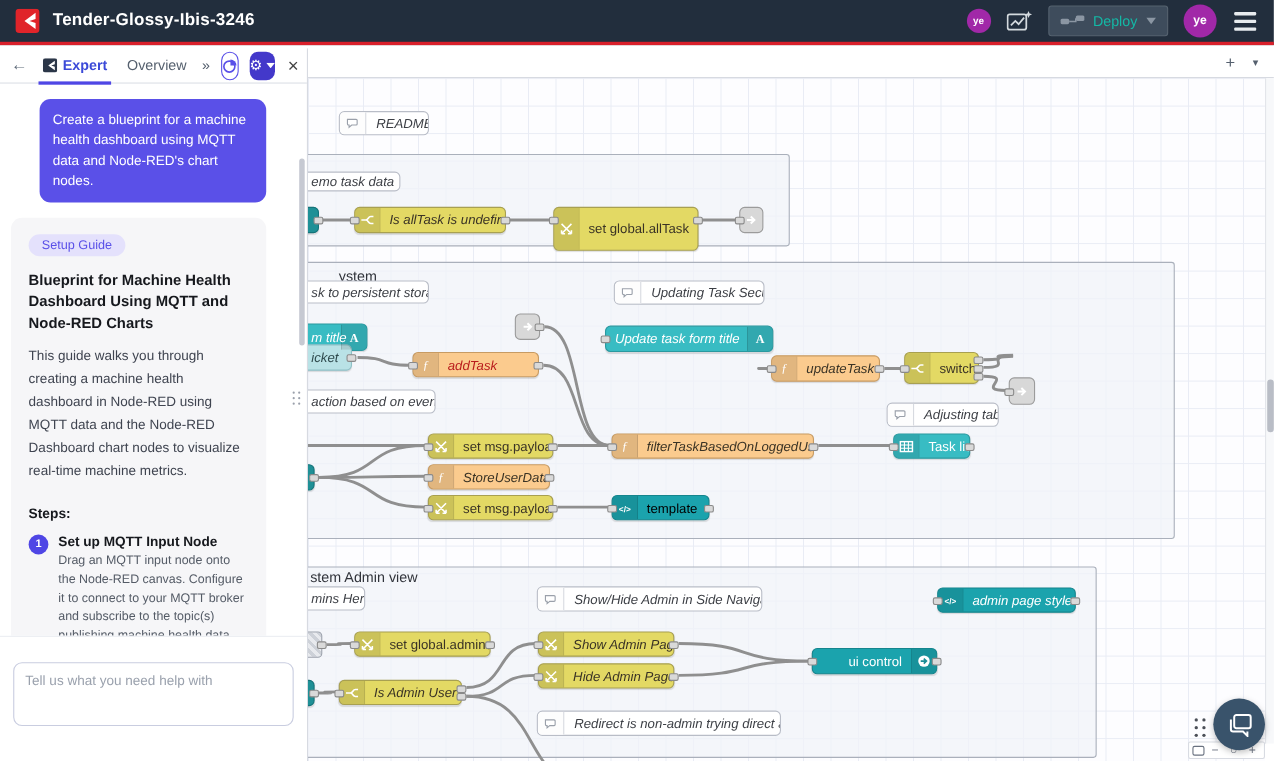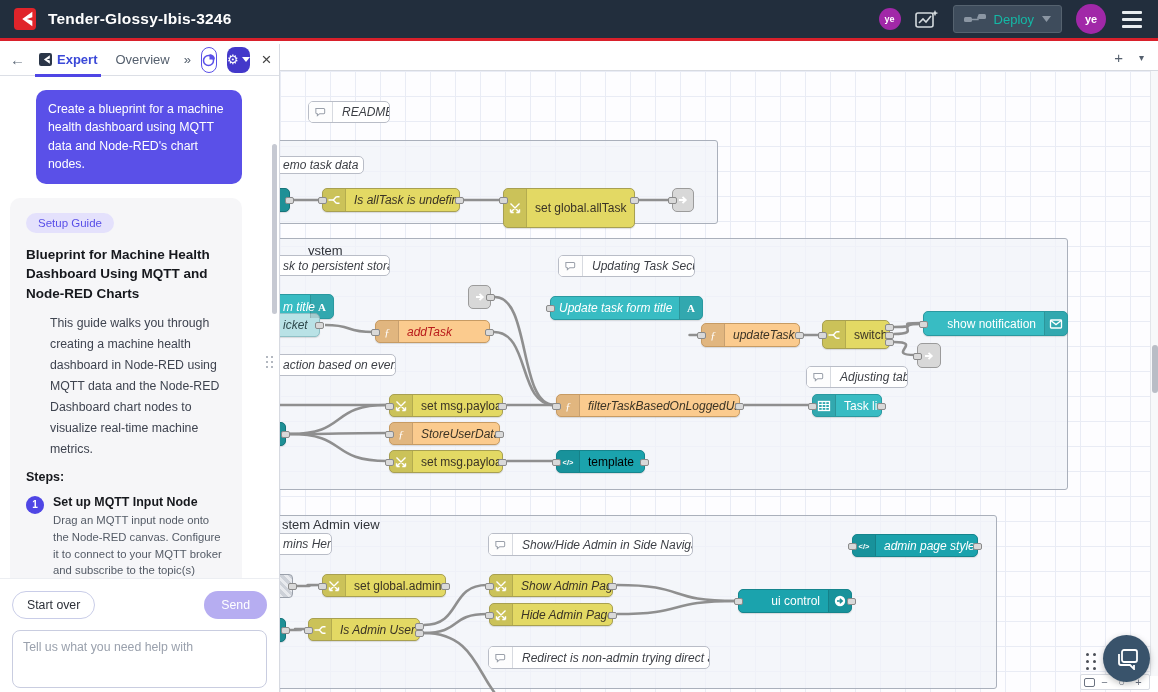--- a/index.html
+++ b/index.html
@@ -28,22 +28,22 @@
   .more-chevrons { color:#55606e; font-size:13px; cursor:pointer; }
   .icon-btn-outline { width:30px; height:26px; border:1px solid #5a50e8; border-radius:8px; display:flex; align-items:center; justify-content:center; cursor:pointer; background:#fff; }
   .icon-btn-solid { width:42px; height:26px; border:none; border-radius:8px; background:#4338ca; color:#fff; display:flex; align-items:center; justify-content:center; gap:3px; cursor:pointer; font-size:13px; }
   .close-x { color:#444; font-size:17px; cursor:pointer; margin-left:2px; }
 
   .chat-scroll { flex:1 1 auto; overflow:hidden; position:relative; padding:14px 10px 0 10px; }
   .user-bubble { margin-left:26px; width:206px; background:#5a50e8; color:#fff; border-radius:10px; padding:10px 12px; font-size:12.3px; line-height:1.5; }
   .guide-card { margin-top:14px; width:232px; background:#f6f6f8; border-radius:10px; padding:15px 16px; }
   .badge { display:inline-block; background:#e4e1fc; color:#5a50e8; font-size:11.5px; padding:4px 12px; border-radius:999px; }
   .guide-title { margin-top:12px; font-size:13.5px; font-weight:bold; color:#16181d; line-height:1.45; }
-  .guide-intro { margin-top:10px; font-size:12.3px; color:#3f4450; line-height:1.7;margin-left:24px; }
-  .steps-label { margin-top:10px; font-size:12.5px; font-weight:bold; color:#16181d; }
+  .guide-intro { margin-top:10px; font-size:12.3px; color:#3f4450; line-height:1.7; }
+  .steps-label { margin-top:21px; font-size:12.5px; font-weight:bold; color:#16181d; }
   .step { margin-top:11px; display:flex; gap:9px; }
   .step-num { flex:none; width:18px; height:18px; border-radius:50%; background:#4f46e5; color:#fff; font-size:10px; font-weight:bold; display:flex; align-items:center; justify-content:center; margin-top:1px; }
   .step-title { font-size:12.4px; font-weight:bold; color:#16181d; }
   .step-desc { margin-top:3px; font-size:11.3px; color:#545b66; line-height:1.5; }
 
   .chat-footer { flex:none; height:114px; border-top:1px solid #eceef2; padding:12px; position:relative; background:#fff; }
   .footer-row { display:flex; justify-content:space-between; align-items:center; }
   .start-over-btn { border:1px solid #c9cde8; background:#fff; color:#2c3038; border-radius:999px; padding:6px 14px; font-size:12.3px; cursor:pointer; }
   .send-btn { border:none; background:#b6adf1; color:#fff; border-radius:999px; padding:7px 17px; font-size:12.3px; cursor:pointer; }
   .chat-input { margin-top:11px; width:100%; height:58px; border:1px solid #c9cde0; border-radius:8px; resize:none; font-family:"Liberation Sans",sans-serif; font-size:12.3px; padding:9px 10px; color:#333; outline:none; }
@@ -165,24 +165,20 @@
             <div>
               <div class="step-title">Set up MQTT Input Node</div>
               <div class="step-desc">Drag an MQTT input node onto the Node-RED canvas. Configure it to connect to your MQTT broker and subscribe to the topic(s) publishing machine health data (e.g., temperature, vibration, status).</div>
             </div>
           </div>
         </div>
     </div>
   </div>
 
   <div class="chat-footer">
-    <div class="footer-row">
-      <button class="start-over-btn">Start over</button>
-      <button class="send-btn">Send</button>
-    </div>
     <textarea class="chat-input" placeholder="Tell us what you need help with" style=""></textarea>
   </div>
 
   <div class="panel-scroll-thumb"></div>
   <div class="panel-grip">
       <i></i>
       <i></i>
       <i></i>
       <i></i>
       <i></i>
@@ -361,30 +357,20 @@
         <svg width="14" height="14" viewBox="0 0 14 14">
           <path d="M1.5 7h4 M5.5 7c2.6 0 2-3.2 4.6-3.2h2.4 M5.5 7c2.6 0 2 3.2 4.6 3.2h2.4" stroke="#fff" stroke-width="1.5" fill="none"></path>
         </svg>
       </div>
       <span class="lbl" style="color: rgb(58, 51, 37); padding-left: 31px;">switch</span>
       <div class="port" style="left: -5px; top: 10.5px;"></div>
       <div class="port" style="right: -5px; top: 3.25px;"></div>
       <div class="port" style="right: -5px; top: 10.5px;"></div>
       <div class="port" style="right: -5px; top: 17.75px;"></div>
     </div>
-    <div class="nr-node" style="left: 643px; top: 240px; width: 145px; height: 25px; background: rgb(56, 188, 195); border-color: rgb(42, 153, 160);">
-      <div class="icon-box right" style="background:rgba(0,0,0,0.10)">
-        <svg width="14" height="14" viewBox="0 0 14 14">
-          <rect x="1.5" y="3" width="11" height="8" rx="0.8" fill="none" stroke="#fff" stroke-width="1.3"></rect>
-          <path d="M1.8 3.6L7 7.6l5.2-4" fill="none" stroke="#fff" stroke-width="1.3"></path>
-        </svg>
-      </div>
-      <span class="lbl" style="color: rgb(255, 255, 255); padding-right: 31px; margin-left: auto;">show notification</span>
-      <div class="port" style="left: -5px; top: 8.5px;"></div>
-    </div>
     <div class="nr-link" style="left: 637px; top: 272px; width: 24px; height: 25px;">
       <svg width="14" height="14" viewBox="0 0 14 14">
         <path d="M3 7h5.5M6.5 3.8L9.8 7l-3.3 3.2" stroke="#fff" stroke-width="1.8" fill="none"></path>
       </svg>
       <div class="port" style="left: -5px; top: 8.5px;"></div>
     </div>
     <div class="nr-node" style="left: 109px; top: 323px; width: 114px; height: 23px; background: rgb(227, 217, 100); border-color: rgb(168, 160, 81);">
       <div class="icon-box left" style="background:rgba(0,0,0,0.10)">
         <svg width="14" height="14" viewBox="0 0 14 14">
           <path d="M2.5 2.5l9 9M11.5 11.5v-3.2M11.5 11.5H8.3M11.5 2.5l-9 9M2.5 11.5v-3.2M2.5 11.5h3.2" stroke="#fff" stroke-width="1.4" fill="none"></path>

